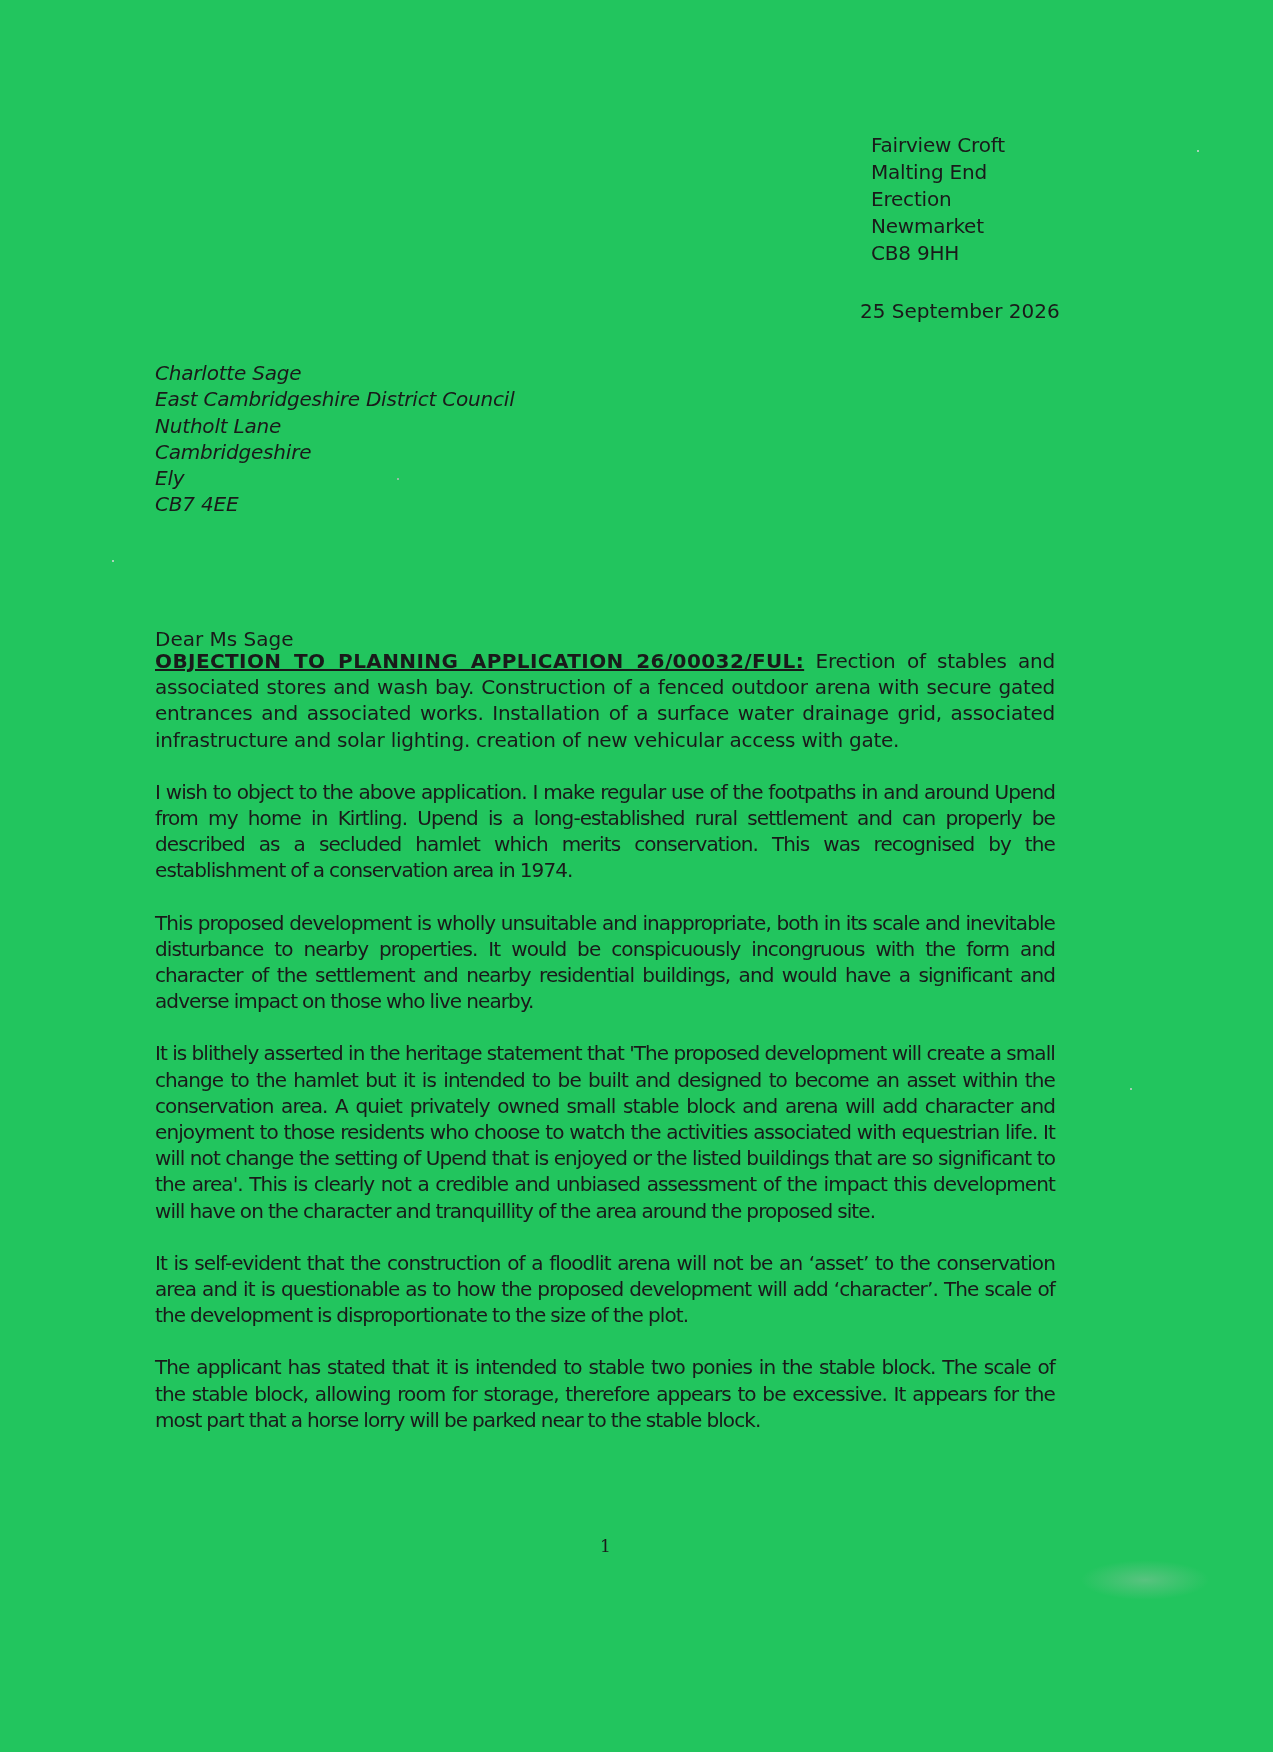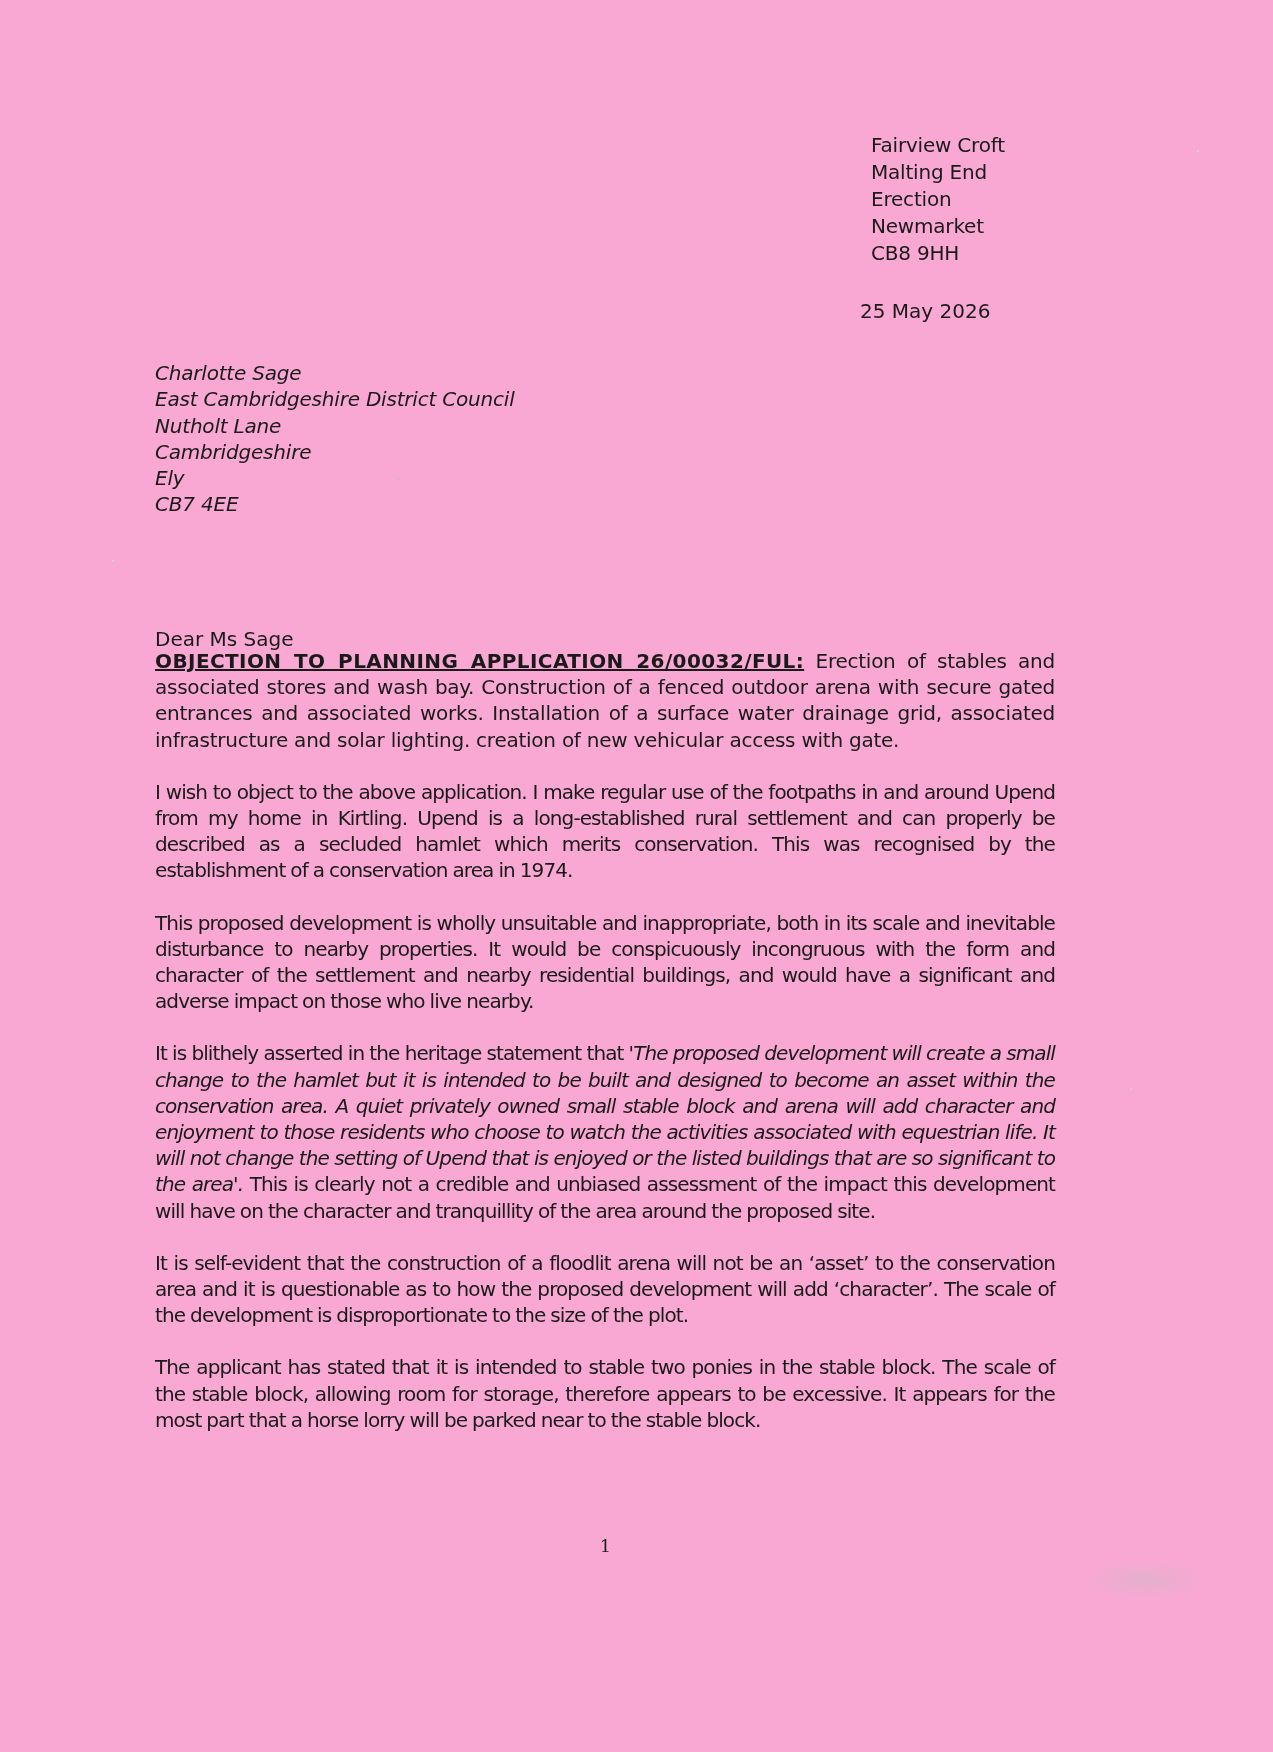--- a/index.html
+++ b/index.html
@@ -13,21 +13,21 @@
       position: relative;
       overflow: hidden;
       font-family: "DejaVu Sans", sans-serif;
       color: #1a1a1a;
     }
     .page {
       position: absolute;
       left: 0; top: 0;
       width: 1273px;
       height: 1752px;
-      background: #f9a8d4;
+      background: #22c55e;
     }
     .sender {
       position: absolute;
       left: 871px;
       top: 132px;
       font-size: 20px;
       line-height: 27px;
       letter-spacing: -0.2px;
     }
     .sender div { white-space: nowrap; }
@@ -70,21 +70,20 @@
     }
     .body p {
       margin: 0 0 26px 0;
     }
     .subject {
       font-weight: bold;
       letter-spacing: 0.4px;
       text-decoration: underline;
     }
     .quote {
-      font-style: italic;
     }
     .condensed {
       letter-spacing: -0.9px;
       word-spacing: -0.5px;
     }
     .page-number {
       position: absolute;
       left: 600px;
       top: 1536px;
       font-family: "DejaVu Serif", serif;
@@ -111,21 +110,21 @@
 <div class="page">
 
   <div class="sender">
     <div>Fairview Croft</div>
     <div>Malting End</div>
     <div>Erection</div>
     <div>Newmarket</div>
     <div>CB8 9HH</div>
   </div>
 
-  <div class="date">25 May 2026</div>
+  <div class="date">25 September 2026</div>
 
   <div class="recipient">
     <div>Charlotte Sage</div>
     <div>East Cambridgeshire District Council</div>
     <div>Nutholt Lane</div>
     <div>Cambridgeshire</div>
     <div>Ely</div>
     <div>CB7 4EE</div>
   </div>
 

